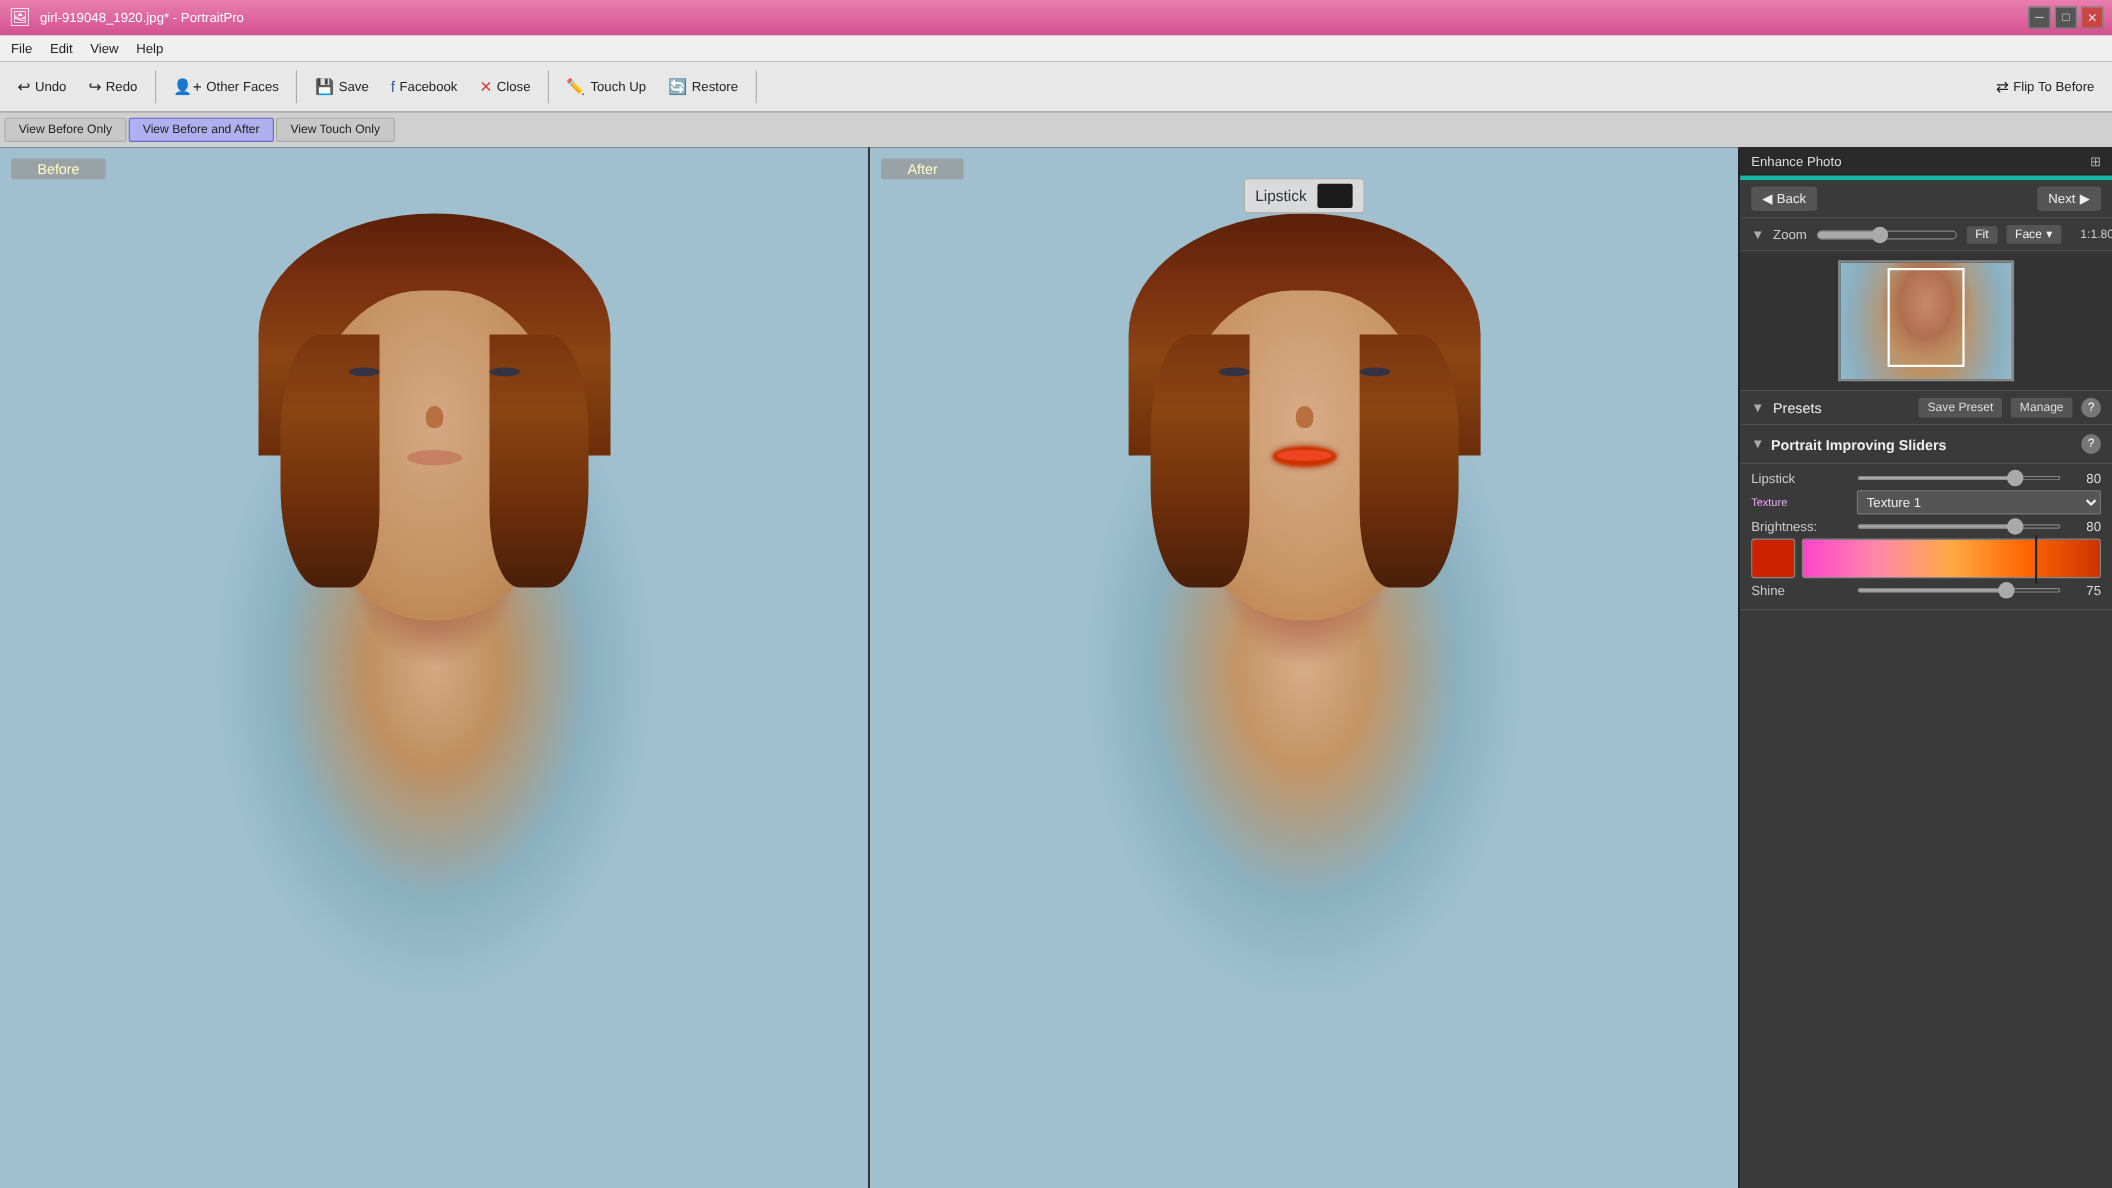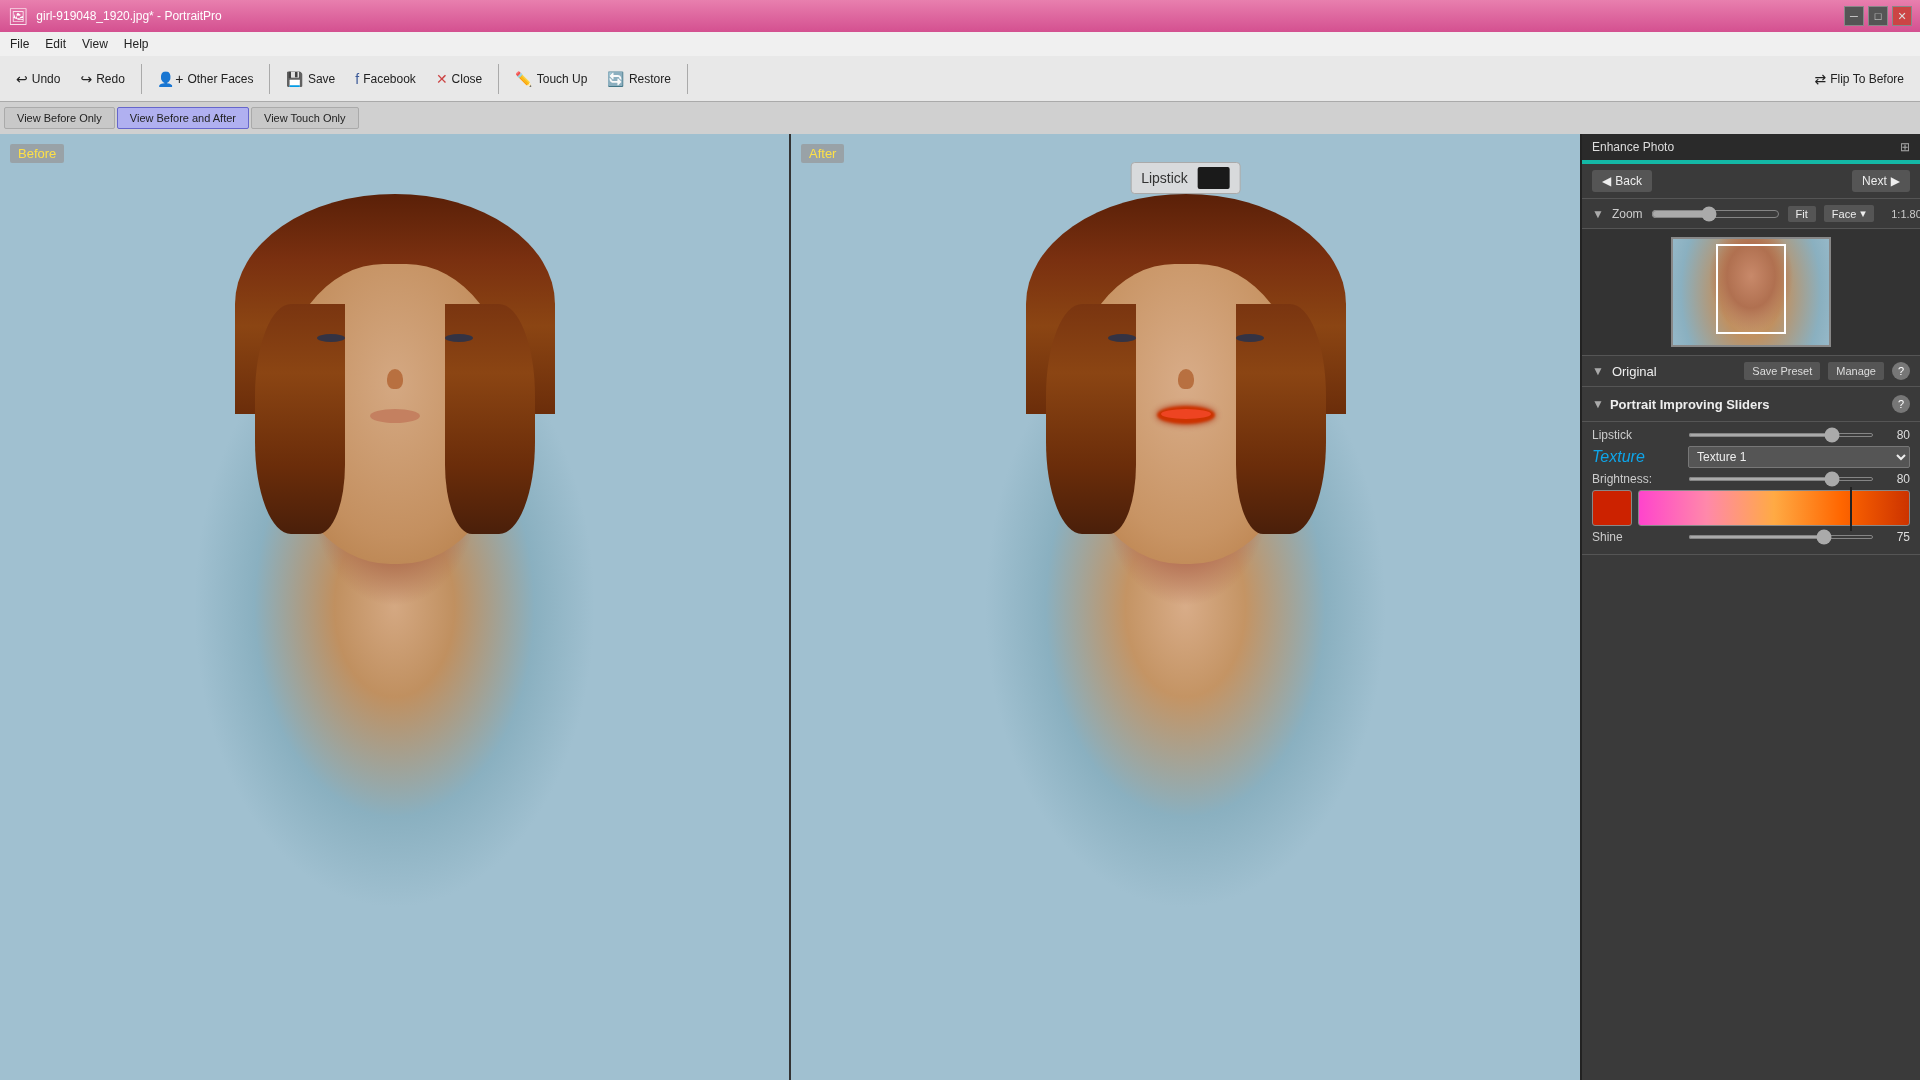--- a/index.html
+++ b/index.html
@@ -100,22 +100,22 @@
       flex: 1;
       position: relative;
       overflow: hidden;
       border-right: 2px solid #333;
     }
     .img-panel:last-child { border-right: none; }
     .panel-label {
       position: absolute;
       top: 10px; left: 10px;
       background: rgba(150,150,150,0.7);
-      color: #fde047;
-      padding: 2px 8px;
+      color: #fef9c3;
+      padding: 2px 24px;
       font-size: 13px;
       border-radius: 2px;
       z-index: 10;
     }
 
     
     .before-img {
       width: 100%; height: 100%;
       background:
         radial-gradient(ellipse 120px 160px at 50% 38%, #c8896a 0%, #b07050 40%, transparent 70%),
@@ -314,21 +314,21 @@
       gap: 6px;
       margin-bottom: 4px;
     }
     .slider-name { min-width: 90px; font-size: 12px; color: #ccc; }
     .slider-track { flex: 1; accent-color: #aaa; height: 4px; }
     .slider-value { min-width: 30px; text-align: right; font-size: 12px; color: #ddd; }
 
     .dropdown-row {
       display: flex; align-items: center; gap: 6px; margin-bottom: 4px;
     }
-    .dropdown-name { min-width: 90px; font-size: 16px; color: #0ea5e9; font-style: italic; }
+    .dropdown-name { min-width: 90px; font-size: 10px; color: #f0abfc; }
     .dropdown-select {
       flex: 1;
       background: #555; color: #eee; border: 1px solid #777;
       padding: 2px 4px; font-size: 12px; border-radius: 2px; cursor: pointer;
     }
 
     
     #color-bar-container {
       margin: 4px 0;
       display: flex;
@@ -520,21 +520,21 @@
 
     <div id="thumb-area">
       <div id="thumb-frame">
         <div class="thumb-inner"></div>
         <div id="thumb-highlight"></div>
       </div>
     </div>
 
     <div id="presets-header">
       <span class="collapse-arrow">▼</span>
-      <span id="presets-label">Original</span>
+      <span id="presets-label">Presets</span>
       <button class="preset-action-btn">Save Preset</button>
       <button class="preset-action-btn">Manage</button>
       <button class="help-btn">?</button>
     </div>
 
 
     <div id="sliders-header">
       <span class="collapse-arrow">▼</span>
       <span id="sliders-title">Portrait Improving Sliders</span>
       <button class="help-btn">?</button>

